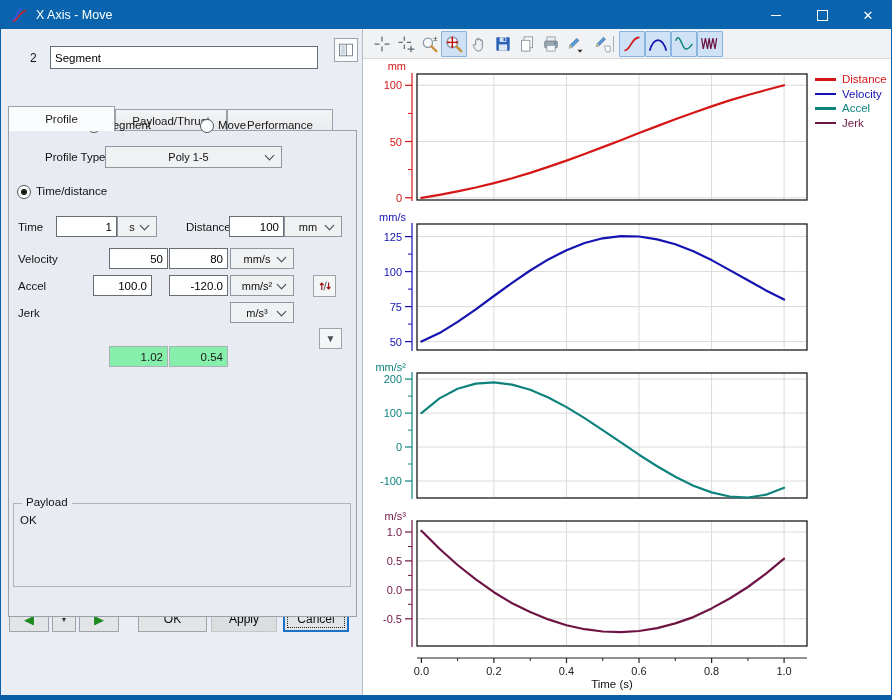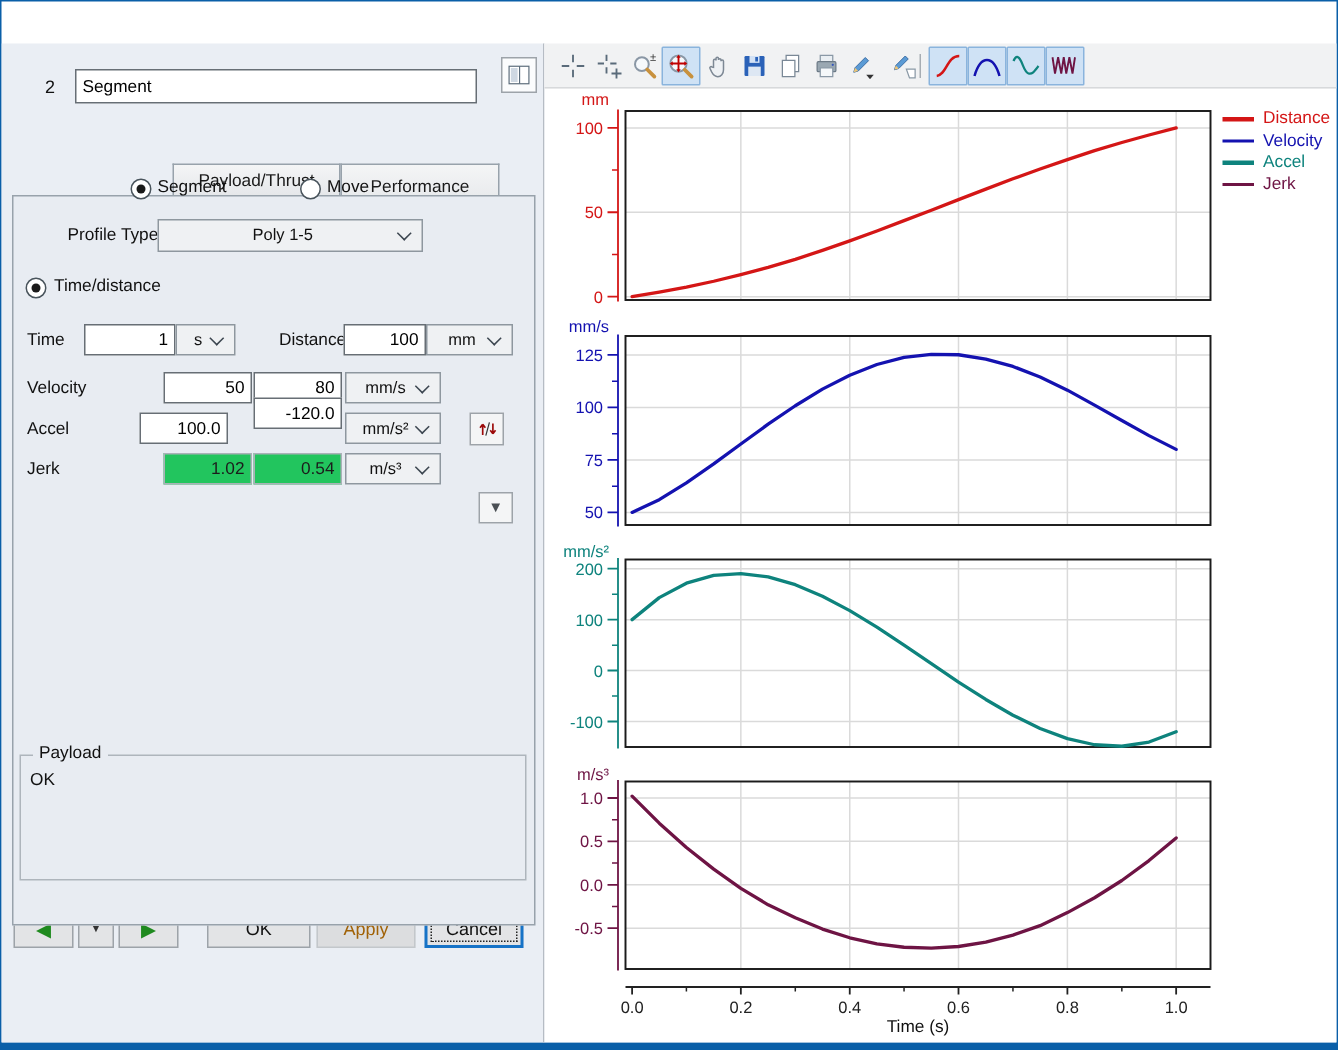--- a/index.html
+++ b/index.html
@@ -12,67 +12,86 @@
   .win-btn{width:46px;height:28px;display:flex;align-items:center;justify-content:center;cursor:default;}
   .glyph-min{width:10px;height:1px;background:#fff;}
   .glyph-max{width:9px;height:9px;border:1px solid #fff;}
   .glyph-close{color:#fff;font-size:13px;line-height:13px;}
   
   .left-panel{position:absolute;left:0;top:28px;width:362px;bottom:0;background:#eaeef4;border-right:1px solid #b6bcc4;box-sizing:border-box;}
   .navy{color:#1b3a8f;}
   .txt{position:absolute;font-size:11.5px;color:#111;}
   input.box{position:absolute;box-sizing:border-box;border:1px solid #676e75;background:#fff;font-family:"Liberation Sans",sans-serif;font-size:11.5px;padding:0 4px;}
   input.num{text-align:right;}
-  input.dis{background:#22c55e;border-color:#aab1b7;color:#1c1c1c;}
+  input.dis{background:#86efac;border-color:#aab1b7;color:#1c1c1c;margin-top:44px;}
   .unitbox{position:absolute;box-sizing:border-box;border:1px solid #8e979f;background:#eff1f3;display:flex;align-items:center;font-size:11px;color:#111;padding-left:5px;}
   .unitbox .val{flex:1;text-align:center;}
   .chev{width:6px;height:6px;border-right:1.4px solid #3c4650;border-bottom:1.4px solid #3c4650;transform:rotate(45deg);margin:-3px 8px 0 0;}
   .radio{position:absolute;width:12px;height:12px;border:1px solid #49545c;border-radius:50%;background:#fff;}
   .radio.sel::after{content:'';display:block;width:6px;height:6px;margin:3px;border-radius:50%;background:#1a1a1a;}
   .tab{position:absolute;box-sizing:border-box;border:1px solid #98a2ab;border-bottom:none;display:flex;align-items:center;justify-content:center;font-size:11.5px;color:#1a1a1a;background:linear-gradient(#f4f5f6,#e5e7ea);}
   .tab.active{background:#fbfcfd;z-index:3;}
   .tabpage{position:absolute;left:7px;top:101px;width:349px;height:487px;box-sizing:border-box;border:1px solid #98a2ab;background:#e8ecf2;z-index:1;}
   .group{position:absolute;border:1px solid #aeb5bc;}
   .grouplab{position:absolute;top:-8px;left:8px;background:#e8ecf2;padding:0 4px;font-size:11.5px;color:#111;}
   .btn{position:absolute;box-sizing:border-box;background:#e3e4e6;border:1px solid #9da3a9;display:flex;align-items:center;justify-content:center;font-size:12px;color:#111;font-family:"Liberation Sans",sans-serif;}
-  .btn.disabled{background:#dcdddf;border-color:#c3c7cb;color:#a16207;}
+  .btn.disabled{background:#dcdddf;border-color:#c3c7cb;color:#000000;}
   .btn.default{border:2px solid #1673c7;outline:1px dotted #222;outline-offset:-5px;}
   .iconbtn{position:absolute;box-sizing:border-box;background:#f4f5f6;border:1px solid #9da3a9;display:flex;align-items:center;justify-content:center;}
   
   .right-panel{position:absolute;left:362px;top:28px;right:0;bottom:0;background:#fff;}
   .toolbar{position:absolute;left:0;top:0;width:100%;height:29px;background:#f1f2f3;border-bottom:1px solid #d7d9db;}
   .tool{position:absolute;top:2px;width:24px;height:24px;display:flex;align-items:center;justify-content:center;border:1px solid transparent;border-radius:1px;}
   .tool.sel{background:#cfe2f5;border-color:#8ab4dd;}
   .tsep{position:absolute;top:7px;width:1px;height:16px;background:#a7adb3;}
   .legend{position:absolute;font-size:11.5px;}
   .legend .li{display:flex;align-items:center;height:14.6px;}
   .legend .sw{width:21px;height:2.6px;margin-right:6px;}
   svg{display:block;}
   svg text{font-family:"Liberation Sans",sans-serif;}
 </style>
 </head>
 <body>
 
 <div id="window">
 
+  <div class="titlebar">
+    <span class="app-icon">
+      <svg width="18" height="18" viewBox="0 0 20 20">
+        <path d="M2 16 C 9 16, 7 3, 13 3" stroke="#3a55e0" stroke-width="2" fill="none"></path>
+        <path d="M3 17 C 9 17, 10 6, 18 5" stroke="#d42424" stroke-width="1.6" fill="none"></path>
+      </svg>
+    </span>
+    <span class="title">X Axis - Move</span>
+    <div class="win-btn">
+        <div class="glyph-min"></div>
+      </div>
+    <div class="win-btn">
+        <div class="glyph-max"></div>
+      </div>
+    <div class="win-btn">
+        <span class="glyph-close">✕</span>
+      </div>
+  </div>
 
   <div class="left-panel">
 
     <span class="txt navy" style="left:29px;top:22px;font-size:12px;">2</span>
     <input class="box" style="left: 49px; top: 17px; width: 268px; height: 23px;" value="Segment">
     <div class="iconbtn" style="left:333px;top:9px;width:24px;height:24px;background:#fbfcfd;">
       <span>
         <svg width="16" height="14" viewBox="0 0 20 18">
           <rect x="1.5" y="1.5" width="17" height="15" fill="#fff" stroke="#5a6b7a"></rect>
           <rect x="3" y="3" width="5.8" height="12" fill="#cfd8e2"></rect>
           <line x1="10.5" y1="1.5" x2="10.5" y2="16.5" stroke="#5a6b7a"></line>
         </svg>
       </span>
     </div>
 
+    <div class="tab active" style="left: 7px; top: 77px; width: 107px; height: 25px; align-items: center; padding-top: 0px;">Profile</div>
       <div class="tab" style="left: 114px; top: 80px; width: 112px; height: 22px; align-items: center; padding-top: 0px;">Payload/Thrust</div>
       <div class="tab" style="left: 226px; top: 80px; width: 106px; height: 30px; align-items: center; padding-top: 0px;">Performance</div>
       <div id="tabs"></div>
     <div class="tabpage"></div>
 
     <span class="radio sel" style="left:86px;top:90px;z-index:2;"></span>
     <span class="txt" style="left:104px;top:90px;z-index:2;">Segment</span>
     <span class="radio" style="left:199px;top:90px;z-index:2;"></span>
     <span class="txt" style="left:217px;top:90px;z-index:2;text-align:center;">Move</span>
 
@@ -101,21 +120,21 @@
     <span class="txt navy" style="left:17px;top:224px;z-index:2;">Velocity</span>
     <input class="box num" style="left: 108px; top: 219px; width: 59px; height: 21px; z-index: 2;" value="50">
     <input class="box num" style="left: 168px; top: 219px; width: 59px; height: 21px; z-index: 2;" value="80">
     <div class="unitbox" style="left:229px;top:219px;width:64px;height:21px;z-index:2;">
       <span class="val">mm/s</span>
       <span class="chev"></span>
     </div>
 
     <span class="txt navy" style="left:17px;top:251px;z-index:2;">Accel</span>
     <input class="box num" style="left: 92px; top: 246px; width: 59px; height: 21px; z-index: 2;" value="100.0">
-    <input class="box num" style="left: 168px; top: 236px; width: 59px; height: 21px; z-index: 2;" value="-120.0">
+    <input class="box num" style="left: 168px; top: 246px; width: 59px; height: 21px; z-index: 2;" value="-120.0">
     <div class="unitbox" style="left:229px;top:246px;width:64px;height:21px;z-index:2;">
       <span class="val">mm/s²</span>
       <span class="chev"></span>
     </div>
     <div class="iconbtn" style="left:312px;top:246px;width:23px;height:22px;z-index:2;">
       <span>
         <svg width="16" height="16" viewBox="0 0 20 20">
           <path d="M6 15V6 M6 6L3.8 9 M6 6l2.2 3" stroke="#9c0a0a" stroke-width="1.4" fill="none"></path>
           <path d="M11.6 4.5L8.6 15.5" stroke="#333" stroke-width="1"></path>
           <path d="M14.5 5.5v8.5 M14.5 14l-2.2-3 M14.5 14l2.2-3" stroke="#9c0a0a" stroke-width="1.4" fill="none"></path>

